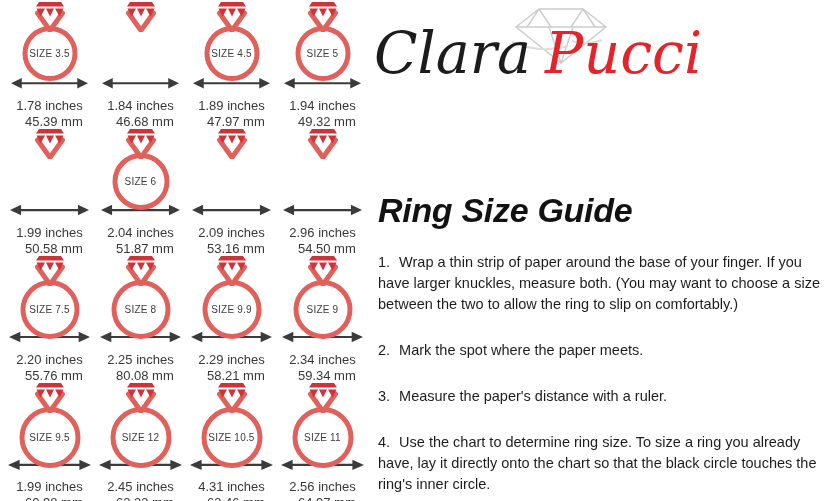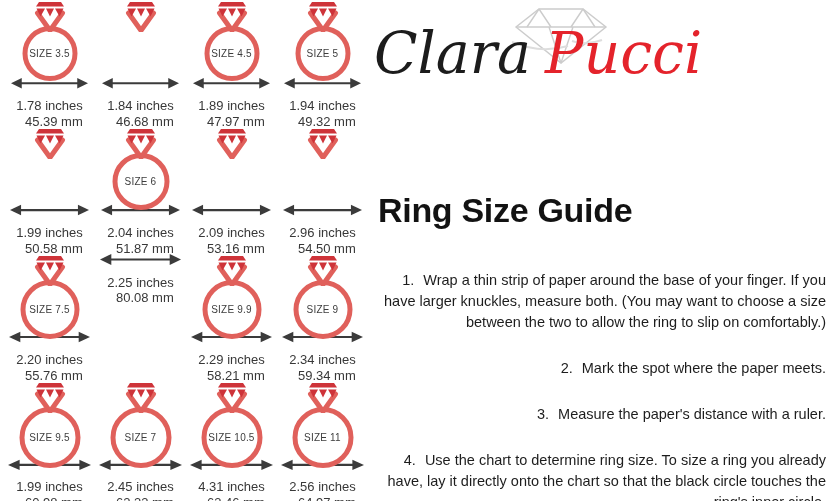--- a/index.html
+++ b/index.html
@@ -30,24 +30,24 @@
   .panel{position:absolute;left:372px;top:0;width:462px;height:501px;}
   .logo{position:absolute;top:6px;left:0;width:440px;height:108px;}
   .logo-diamond{position:absolute;left:138px;top:0;width:102px;height:64px;}
   .logo-diamond path{stroke:var(--c-logo_diamond_outline,#cccccc);stroke-width:1.4;fill:none;}
   .logo-diamond .swoosh{stroke:#dddddd;stroke-width:2;}
   .logo-text{position:absolute;left:2px;top:14px;white-space:nowrap;
              font-family:"DejaVu Serif",serif;font-style:italic;font-size:57px;z-index:1;}
   .w1{color:var(--c-brand_black,#1c1c1c);}
   .w2{color:var(--c-brand_red,#e4232b);margin-left:14px;}
   .title{position:absolute;top:191px;left:6px;margin:0;font-size:34px;font-weight:700;
-         color:#121212;letter-spacing:-.3px;}
+         color:#121212;letter-spacing:-.3px;font-style:italic;}
   .steps{position:absolute;top:252px;left:6px;width:448px;font-size:14.5px;
          line-height:21px;color:#1d1d1d;}
-  .step{margin:18px 0 25px 0;text-align:right;}
+  .step{margin:0 0 25px 0;}
   .num{margin-right:9px;}
 </style>
 </head>
 <body>
 
 <div class="page">
 
   <div class="grid" id="grid">
   <div class="cell" style="--d: 55px;">
     <div class="ringwrap">
@@ -247,20 +247,32 @@
       <polygon points="0,7 14,1 14,13"></polygon>
       <polygon points="100,7 86,1 86,13"></polygon>
     </svg>
     <div class="meas">
       <div>2.20 inches</div>
       <div>55.76 mm</div>
     </div>
   </div>
 
   <div class="cell" style="--d: 59px;">
+    <div class="ringwrap">
+      <div class="band">
+        <span class="szlabel">SIZE 8</span>
+      </div>
+      <svg class="gem" viewBox="0 0 36 30">
+        <path class="gv" d="M5.5,11 L18,28.5 L30.5,11"></path>
+        <polygon class="gf" points="7,0 29,0 32,4.5 4,4.5"></polygon>
+        <polygon class="gf" points="4.5,6.5 13,6.5 8.5,14.5"></polygon>
+        <polygon class="gf" points="14,6.5 22,6.5 18,14.5"></polygon>
+        <polygon class="gf" points="23,6.5 31.5,6.5 27.5,14.5"></polygon>
+      </svg>
+    </div>
     <svg class="arrow" viewBox="0 0 100 14" preserveAspectRatio="none">
       <line x1="7" y1="7" x2="93" y2="7"></line>
       <polygon points="0,7 14,1 14,13"></polygon>
       <polygon points="100,7 86,1 86,13"></polygon>
     </svg>
     <div class="meas">
       <div>2.25 inches</div>
       <div>80.08 mm</div>
     </div>
   </div>
@@ -333,21 +345,21 @@
     </svg>
     <div class="meas">
       <div>1.99 inches</div>
       <div>60.98 mm</div>
     </div>
   </div>
 
   <div class="cell" style="--d: 61px;">
     <div class="ringwrap">
       <div class="band">
-        <span class="szlabel">SIZE 7</span>
+        <span class="szlabel">SIZE 12</span>
       </div>
       <svg class="gem" viewBox="0 0 36 30">
         <path class="gv" d="M5.5,11 L18,28.5 L30.5,11"></path>
         <polygon class="gf" points="7,0 29,0 32,4.5 4,4.5"></polygon>
         <polygon class="gf" points="4.5,6.5 13,6.5 8.5,14.5"></polygon>
         <polygon class="gf" points="14,6.5 22,6.5 18,14.5"></polygon>
         <polygon class="gf" points="23,6.5 31.5,6.5 27.5,14.5"></polygon>
       </svg>
     </div>
     <svg class="arrow" viewBox="0 0 100 14" preserveAspectRatio="none">

